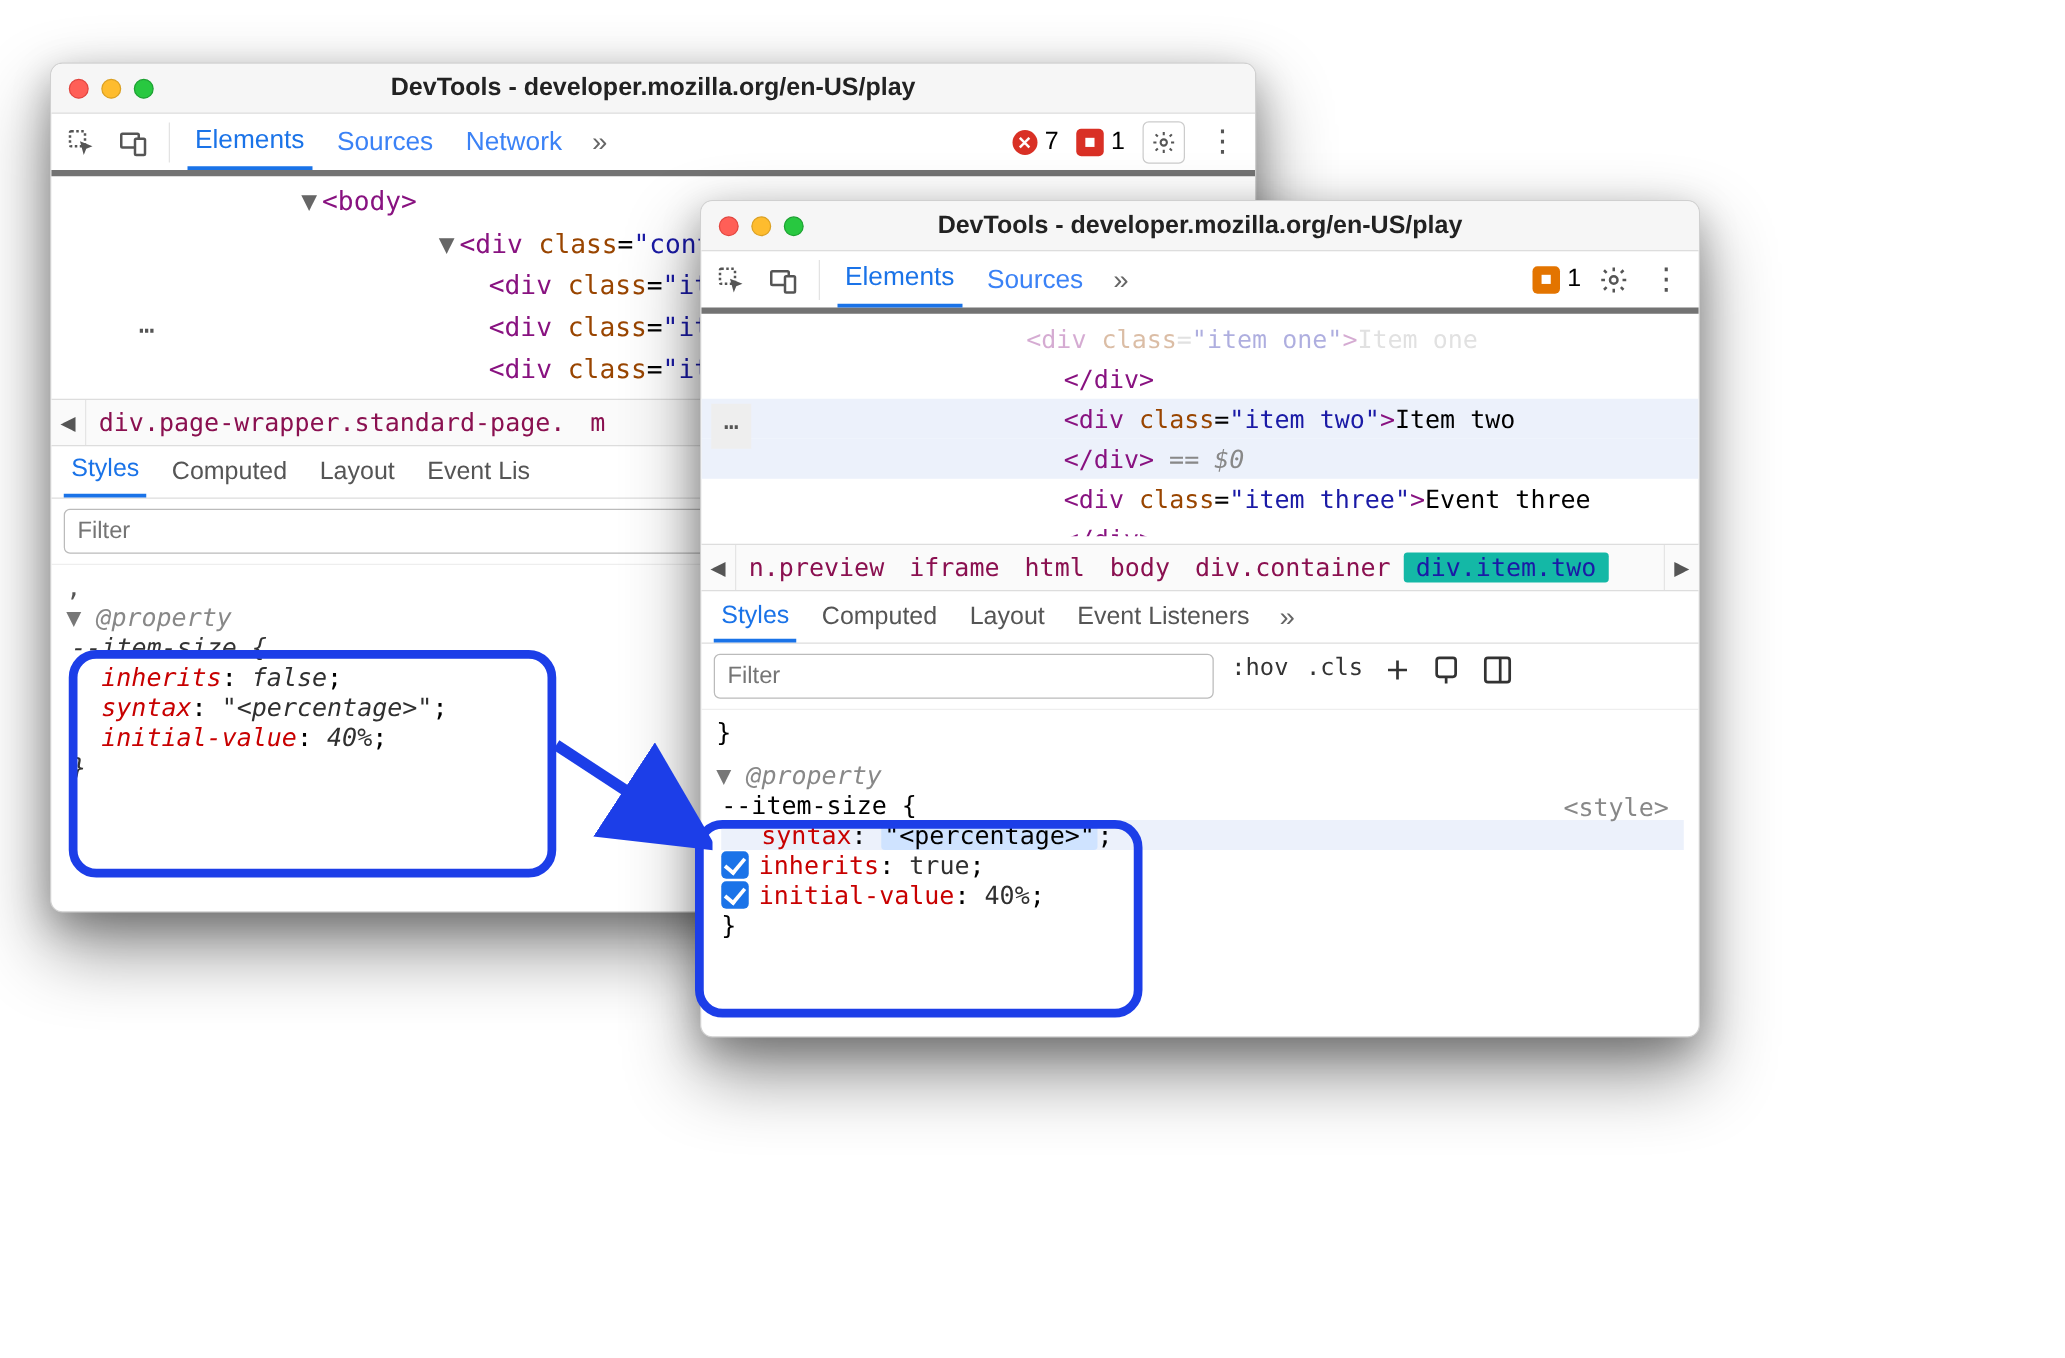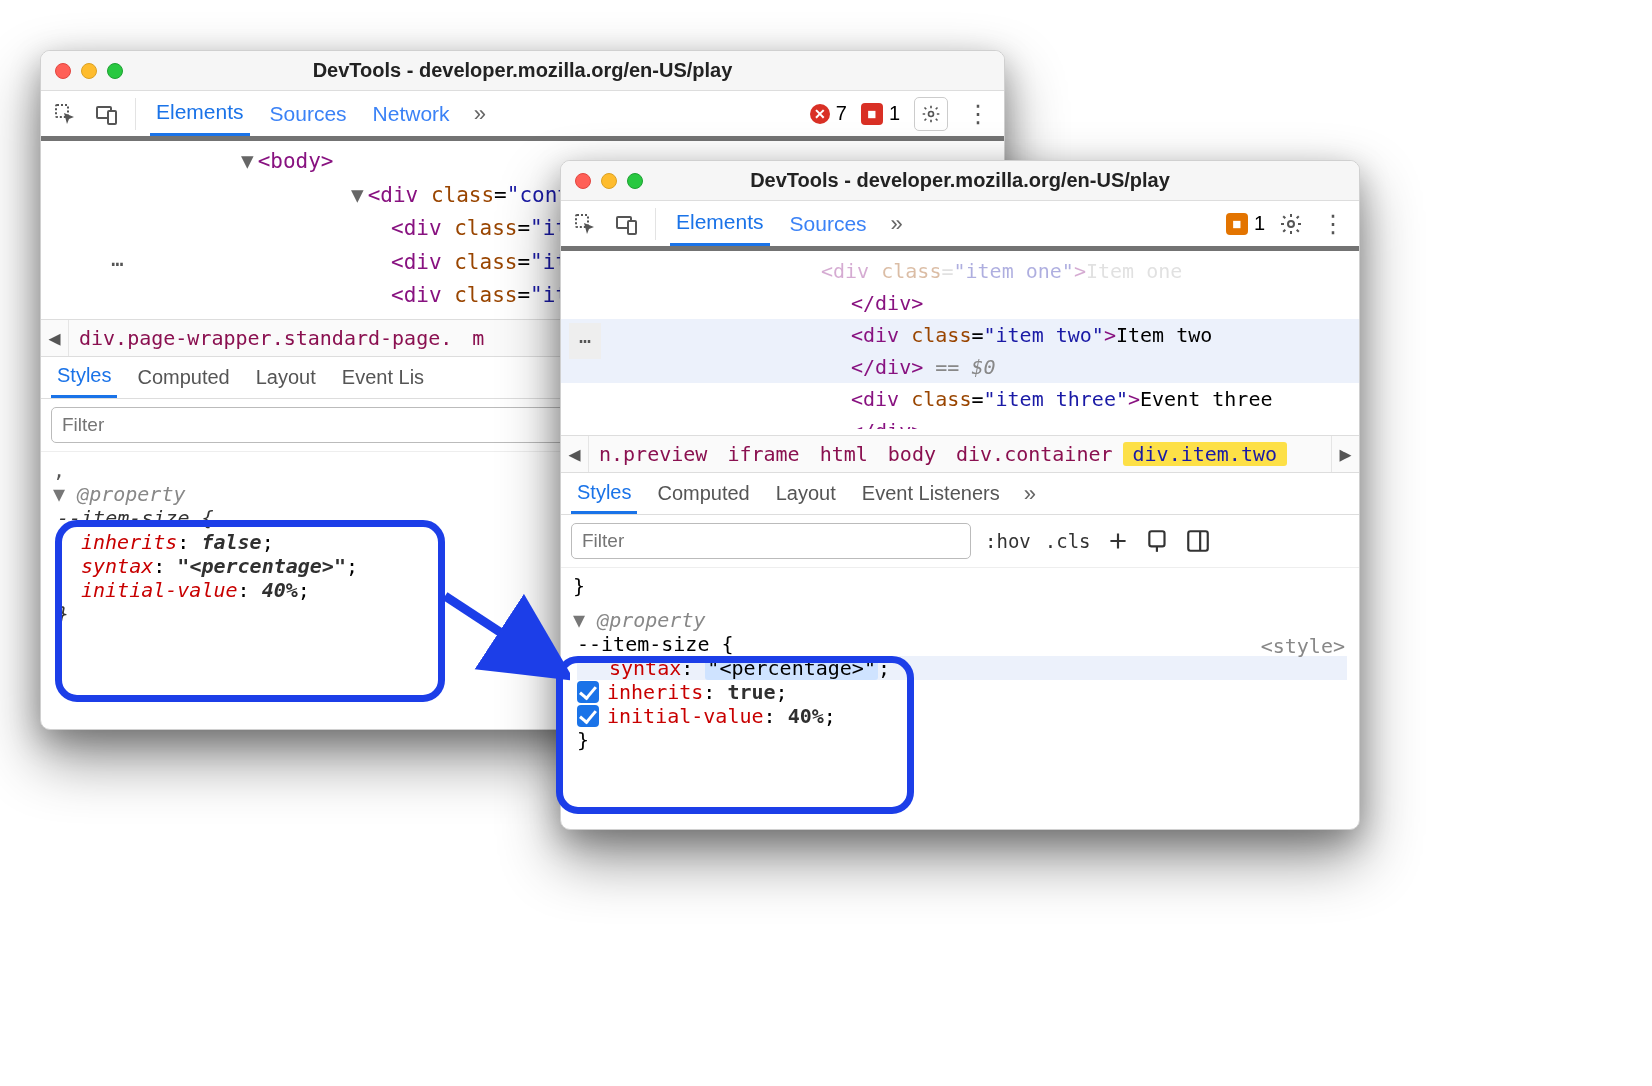--- a/index.html
+++ b/index.html
@@ -69,41 +69,41 @@
   .eqsel { color:#888; font-style: italic; }
   .hl-line { background:#ecf1fb; }
   .ellips { padding: 2px 10px; color:#555; }
 
   .crumbbar {
     display:flex; align-items:center; height:38px; border-top:1px solid #ddd; border-bottom:1px solid #ddd;
     font-size:20px; background:#fafafa; overflow:hidden; white-space:nowrap;
   }
   .crumbbar .navbtn { width:28px; display:flex; align-items:center; justify-content:center; cursor:pointer; color:#555; border-right:1px solid #e5e5e5; height:100%; }
   .crumbbar .crumb { padding:0 10px; color:#8a1050; cursor:pointer; }
-  .crumbbar .crumb.active { background:#fde047; color:#1a1aa6; border-radius:3px; }
+  .crumbbar .crumb.active { background:#14b8a6; color:#1a1aa6; border-radius:3px; }
 
   .subtabs { display:flex; align-items:center; height:42px; border-bottom:1px solid #ddd; font-size:20px; gap:14px; padding:0 10px; }
   .subtab { color:#555; height:100%; display:flex; align-items:center; padding:0 6px; cursor:pointer; }
   .subtab.active { color:#1a73e8; border-bottom:3px solid #1a73e8; font-weight:500; }
 
-  .filterbar { display:flex; align-items:center; gap:14px; padding:8px 10px; border-bottom:1px solid #eee; font-size:19px; }
+  .filterbar { display:flex; gap:14px; padding:8px 10px; border-bottom:1px solid #eee; font-size:19px; }
   .filterbar input { flex:0 0 auto; height:36px; border:1px solid #bbb; border-radius:5px; padding:0 10px; font-size:19px; width: 400px; }
   .filterbar .filter-wide { flex:1; width:auto; }
   .filterbar .tool { color:#333; cursor:pointer; }
   .iconbox { width:26px; height:26px; }
 
   .styles-pane { font-size:20px; padding: 6px 12px 16px 12px; position:relative; }
   .rule-head { color:#888; font-style:italic; }
   .rule-head .tri { color:#777; font-style:normal; }
   .rule-body { padding-left: 4px; }
   .propname { color:#c80000; }
-  .propval { color:#303030;font-weight:bold; }
+  .propval { color:#303030; }
   .propname.it, .propval.it, .sel.it { font-style: italic; }
   .sel { color: #333; font-style: italic; }
-  .style-src { position:absolute; right:14px; color:#888; font-size:20px; }
+  .style-src { position:absolute; right:24px; color:#888; font-size:20px; }
   .chkline { display:flex; align-items:center; gap:8px; }
   .chk { width:22px; height:22px; background:#1a73e8; border-radius:4px; display:flex; align-items:center; justify-content:center; }
   .chk::after { content:""; width:7px; height:13px; border:solid #fff; border-width:0 3px 3px 0; transform: rotate(40deg); margin-bottom:3px; }
   .hl-val { background:#cfe3ff; border-radius:3px; padding:0 2px; }
   .propline-hl { background:#ecf1fb; }
 
   .annot-box { position:absolute; border:7px solid #1c3ee8; border-radius:22px; pointer-events:none; }
   .annot-arrow { position:absolute; pointer-events:none; }
 
   

